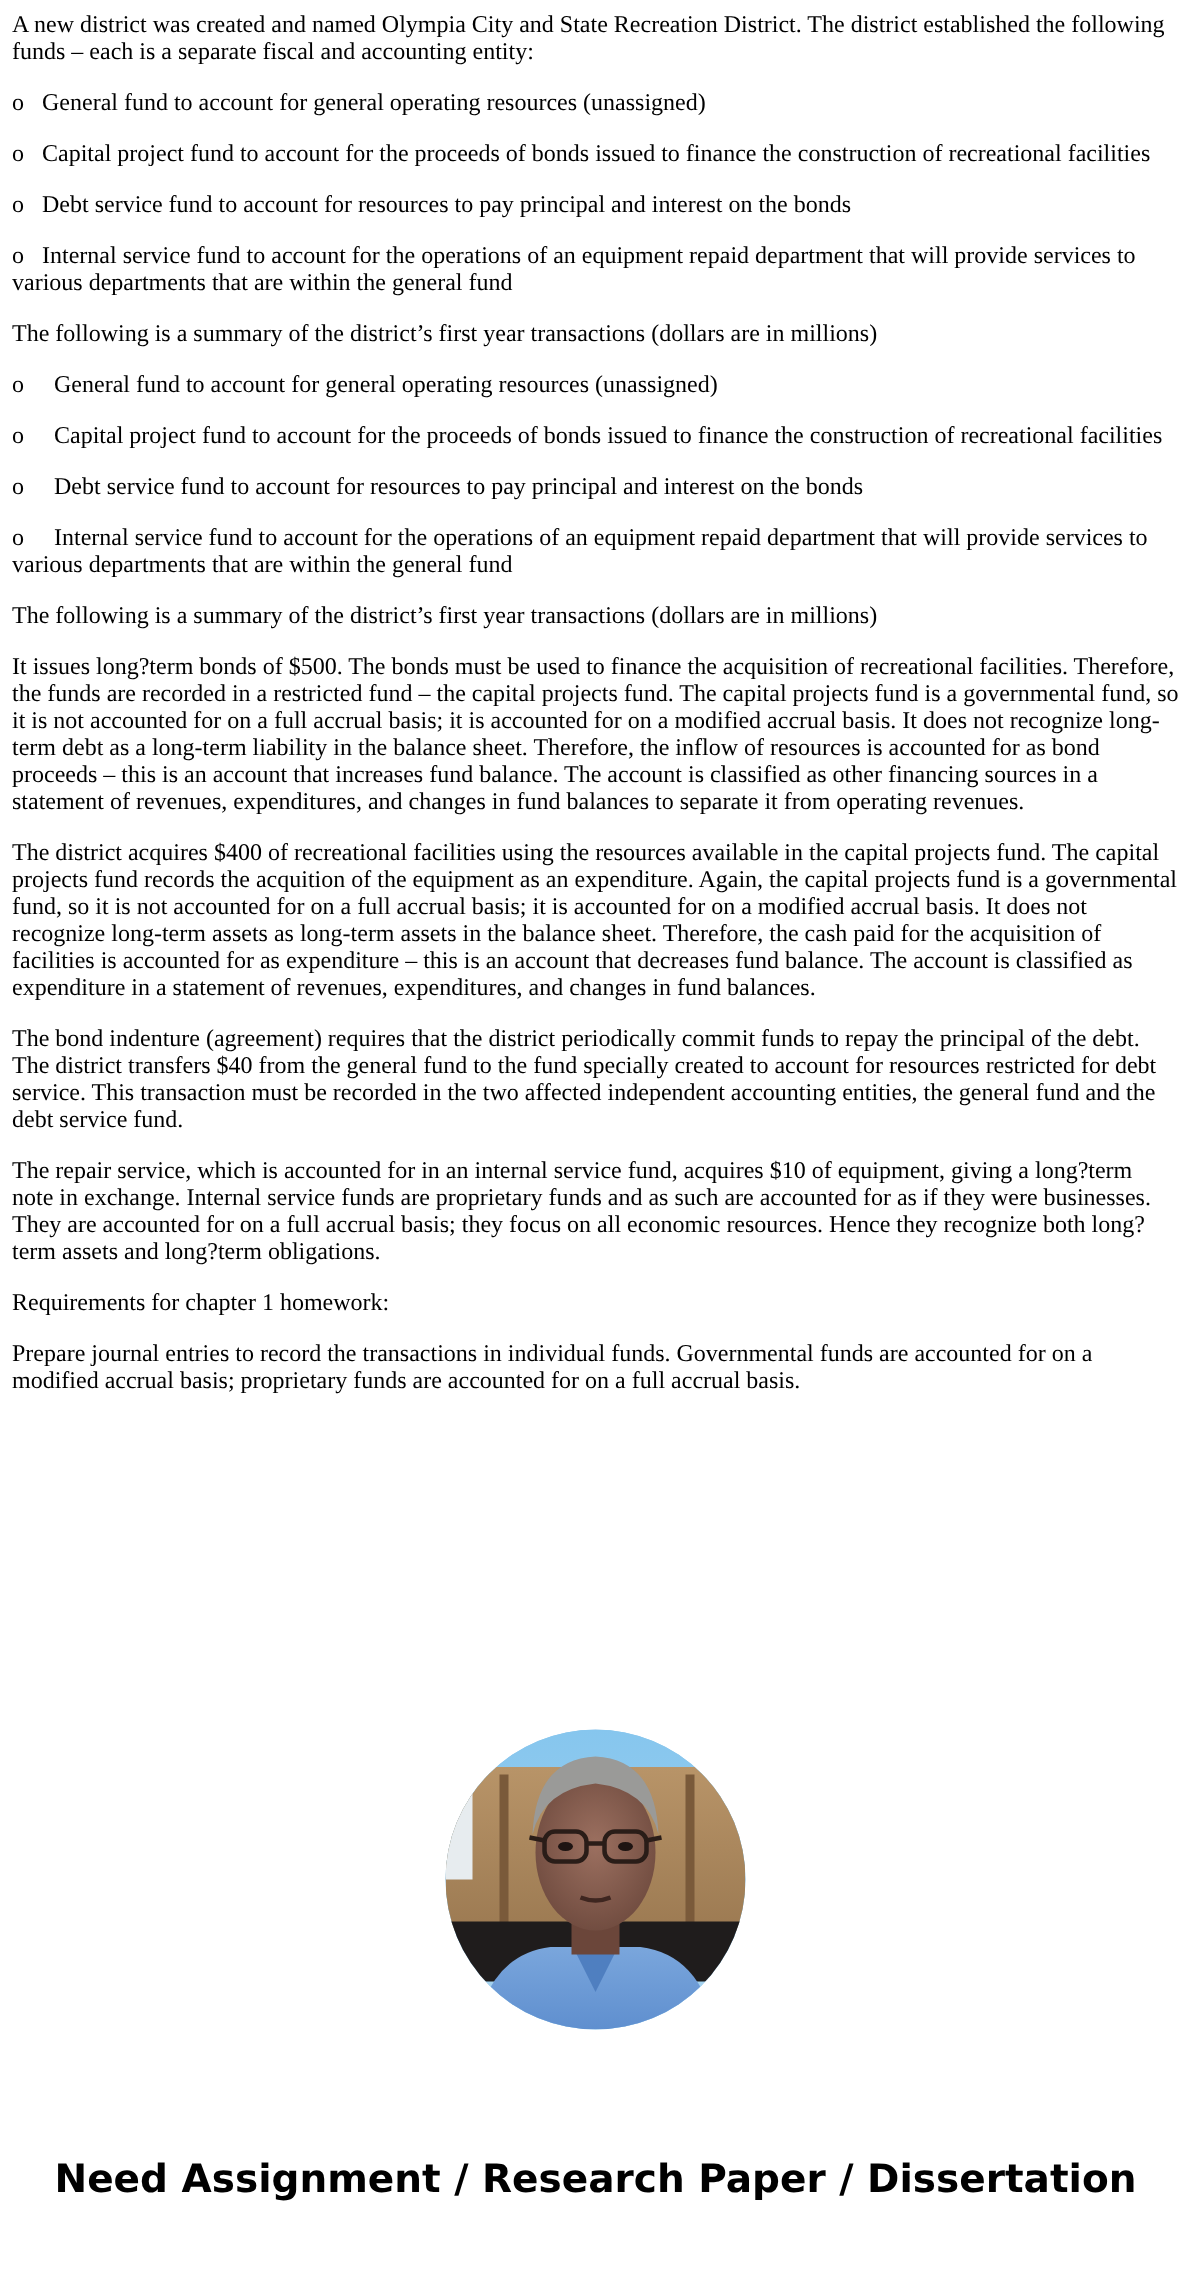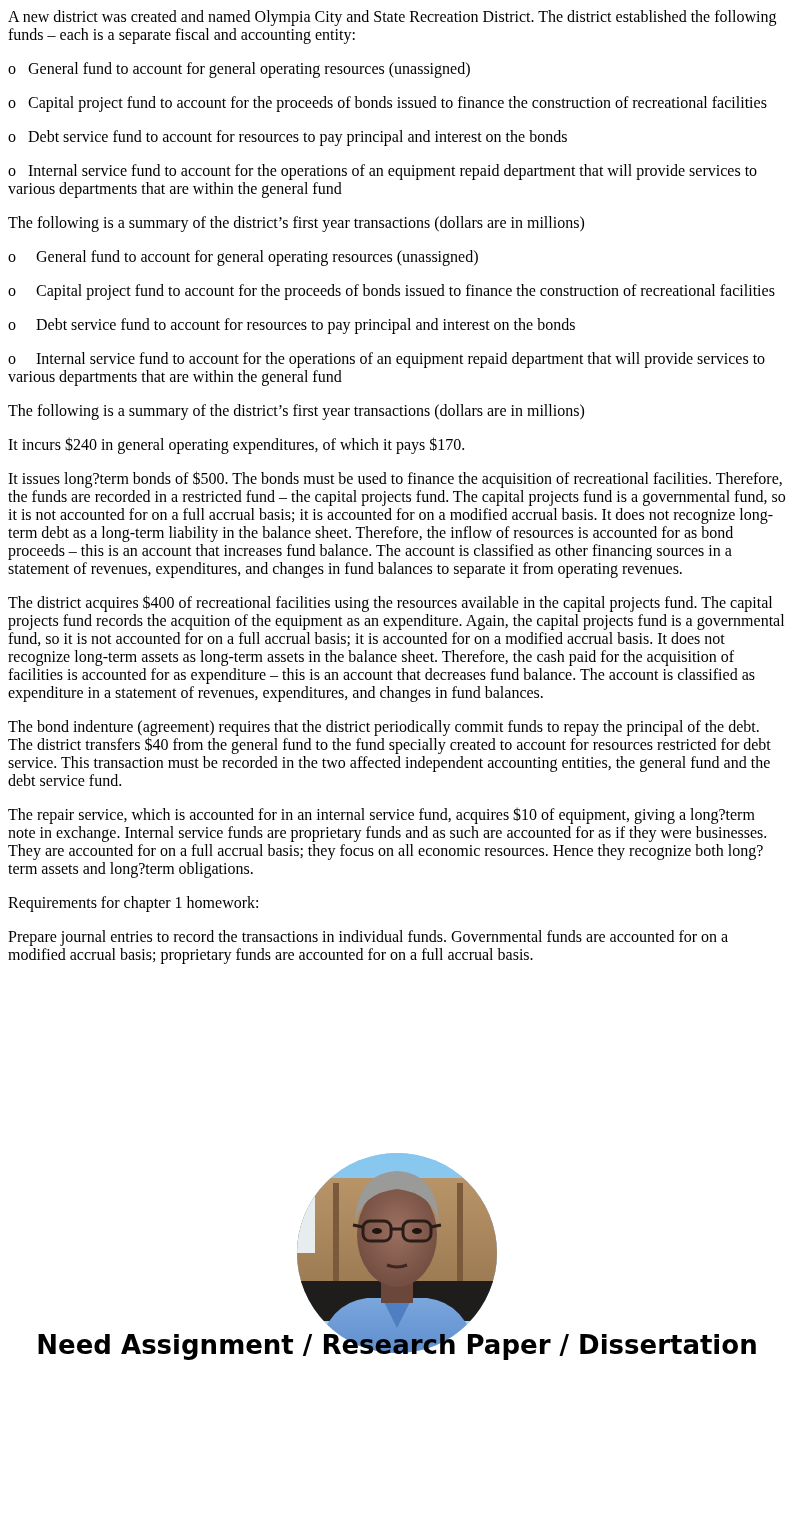--- a/index.html
+++ b/index.html
@@ -42,21 +42,21 @@
       top: 1153px;
       width: 200px;
       height: 200px;
       border-radius: 50%;
       overflow: hidden;
       background: #8ec4ea;
     }
     .cta {
       position: absolute;
       left: 0;
-      top: 1330px;
+      top: 1438px;
       width: 794px;
       text-align: center;
       font-family: "DejaVu Sans", sans-serif;
       font-weight: bold;
       font-size: 26px;
       line-height: 30px;
       color: #000000;
     }
     .cta div { margin: 0; }
   </style>
@@ -74,21 +74,20 @@
   <p>The following is a summary of the district’s first year transactions (dollars are in millions)</p>
 
 
   <p class="bullet-b"><span class="mark">o</span><span>General fund to account for general operating resources (unassigned)</span></p>
   <p class="bullet-b"><span class="mark">o</span><span>Capital project fund to account for the proceeds of bonds issued to finance the construction of recreational facilities</span></p>
   <p class="bullet-b"><span class="mark">o</span><span>Debt service fund to account for resources to pay principal and interest on the bonds</span></p>
   <p class="bullet-b"><span class="mark">o</span><span>Internal service fund to account for the operations of an equipment repaid department that will provide services to various departments that are within the general fund</span></p>
 
   <p>The following is a summary of the district’s first year transactions (dollars are in millions)</p>
 
-  <p>It incurs $240 in general operating expenditures, of which it pays $170.</p>
   <p>It issues long?term bonds of $500. The bonds must be used to finance the acquisition of recreational facilities. Therefore, the funds are recorded in a restricted fund – the capital projects fund. The capital projects fund is a governmental fund, so it is not accounted for on a full accrual basis; it is accounted for on a modified accrual basis. It does not recognize long-term debt as a long-term liability in the balance sheet. Therefore, the inflow of resources is accounted for as bond proceeds – this is an account that increases fund balance. The account is classified as other financing sources in a statement of revenues, expenditures, and changes in fund balances to separate it from operating revenues.</p>
   <p>The district acquires $400 of recreational facilities using the resources available in the capital projects fund. The capital projects fund records the acquition of the equipment as an expenditure. Again, the capital projects fund is a governmental fund, so it is not accounted for on a full accrual basis; it is accounted for on a modified accrual basis. It does not recognize long-term assets as long-term assets in the balance sheet. Therefore, the cash paid for the acquisition of facilities is accounted for as expenditure – this is an account that decreases fund balance. The account is classified as expenditure in a statement of revenues, expenditures, and changes in fund balances.</p>
   <p>The bond indenture (agreement) requires that the district periodically commit funds to repay the principal of the debt. The district transfers $40 from the general fund to the fund specially created to account for resources restricted for debt service. This transaction must be recorded in the two affected independent accounting entities, the general fund and the debt service fund.</p>
   <p>The repair service, which is accounted for in an internal service fund, acquires $10 of equipment, giving a long?term note in exchange. Internal service funds are proprietary funds and as such are accounted for as if they were businesses. They are accounted for on a full accrual basis; they focus on all economic resources. Hence they recognize both long?term assets and long?term obligations.</p>
 
   <p>Requirements for chapter 1 homework:</p>
   <p>Prepare journal entries to record the transactions in individual funds. Governmental funds are accounted for on a modified accrual basis; proprietary funds are accounted for on a full accrual basis.</p>
 </div>
 
 <div class="avatar-wrap">

